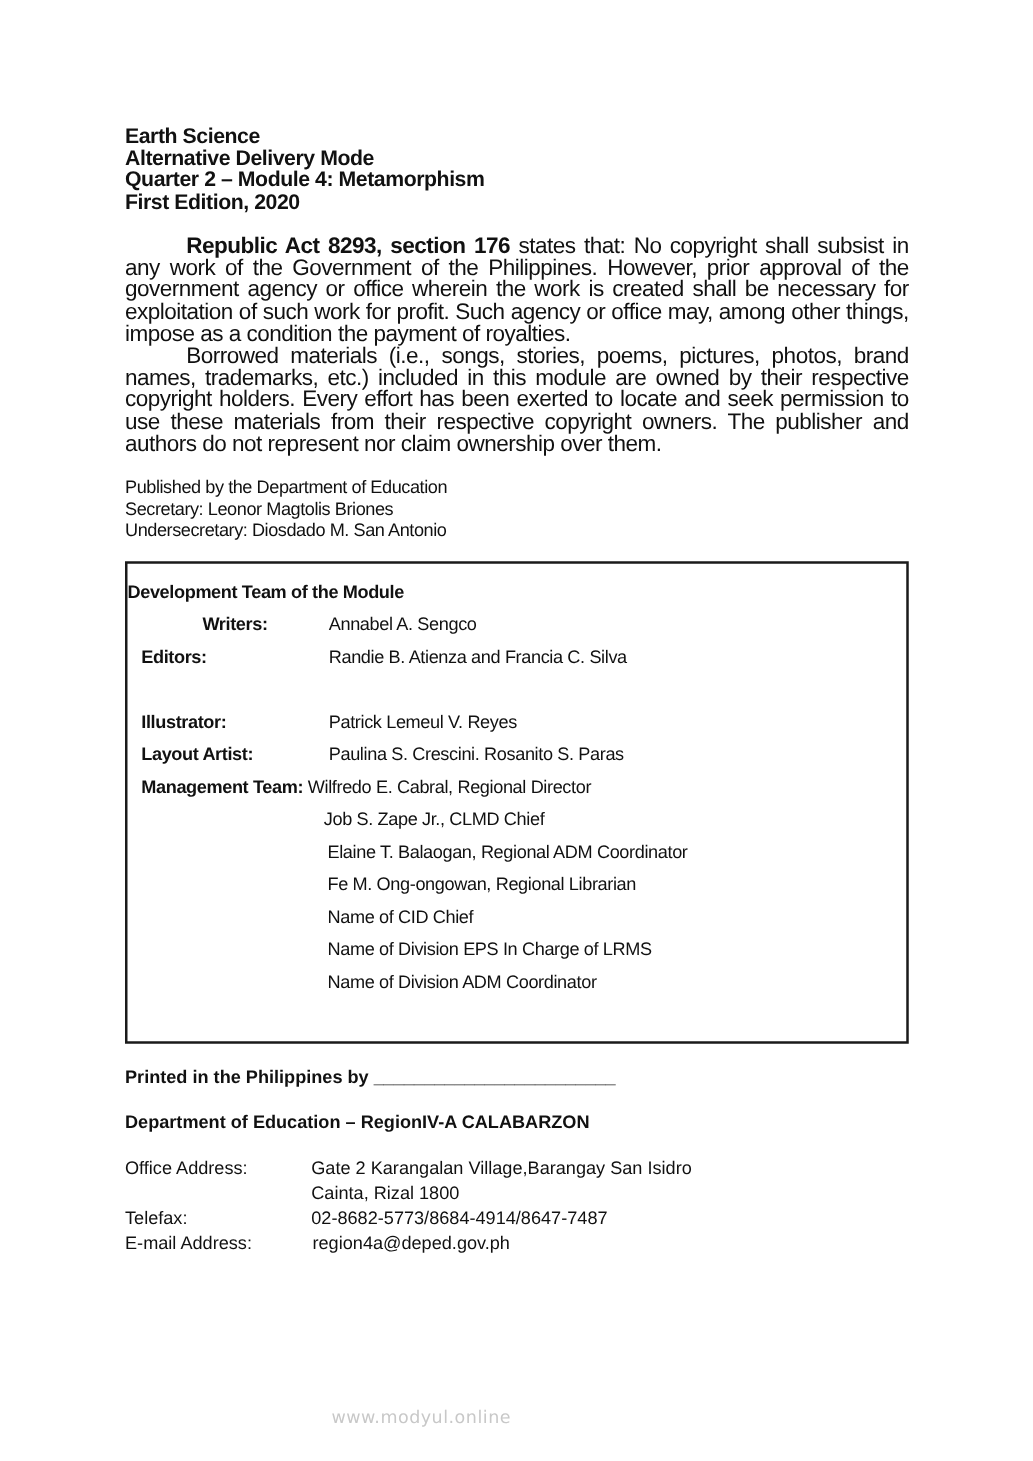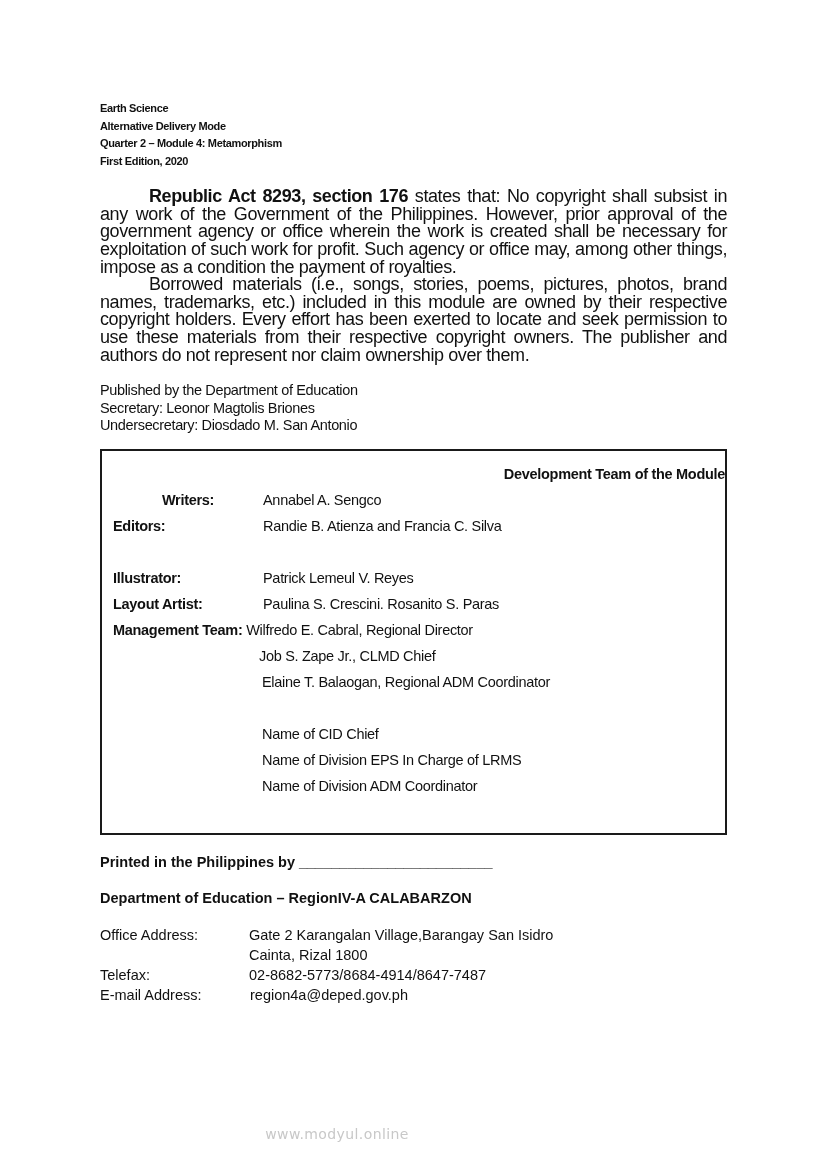--- a/index.html
+++ b/index.html
@@ -1,25 +1,25 @@
 <!DOCTYPE html>
 <html><head>
 <meta charset="utf-8">
 <style>
   html, body { margin: 0; padding: 0; background: #ffffff; }
   body { width: 826px; height: 1169px; position: relative; overflow: hidden;
          font-family: "Liberation Sans", sans-serif; color: #111111; }
   .abs { position: absolute; }
-  .title-block { left: 100px; top: 100px; line-height: 17.5px; font-size: 11px; font-weight: bold; letter-spacing: -0.35px; }
+  .title-block { left: 100px; top: 100px; line-height: 17.5px; font-size: 17px; font-weight: bold; letter-spacing: -0.35px; }
   .para { left: 100px; width: 627px; text-align: justify; font-size: 18px; letter-spacing: -0.4px; line-height: 17.7px; }
   .para .indent { display: inline-block; width: 49px; }
   .para b { font-weight: bold; }
   .pub { left: 100px; top: 382px; line-height: 17.5px; font-size: 14.5px; letter-spacing: -0.35px; }
   .box { left: 100px; top: 449px; width: 623px; height: 382px; border: 2px solid #1a1a1a; }
-  .box-title { position: absolute; left: 0; right: 0; top: 15px; text-align: right; font-weight: bold; font-size: 14.5px; letter-spacing: -0.3px; }
+  .box-title { position: absolute; left: 0; right: 0; top: 15px; text-align: left; font-weight: bold; font-size: 14.5px; letter-spacing: -0.3px; }
   .team-row { position: absolute; left: 11px; font-size: 14.5px; letter-spacing: -0.3px; white-space: nowrap; }
   .team-row .role { display: inline-block; width: 150px; font-weight: bold; }
   .mgmt-role { font-weight: bold; }
   .mgmt-item { position: absolute; font-size: 14.5px; letter-spacing: -0.3px; white-space: nowrap; }
   .printed { left: 100px; top: 854px; font-weight: bold; font-size: 14.5px; font-family: "Liberation Sans", sans-serif; }
   .deped { left: 100px; top: 890px; font-weight: bold; font-size: 14.5px; }
   .contact { left: 100px; top: 925px; font-size: 14.5px; line-height: 20px; }
   .contact-row { position: relative; height: 20px; white-space: nowrap; }
   .contact-row .lbl { position: absolute; left: 0; }
   .contact-row .val { position: absolute; left: 149px; }
@@ -60,20 +60,21 @@
   </div>
   <div class="team-row" style="top:145px;">
     <span class="role">Layout Artist:</span><span>Paulina S. Crescini. Rosanito S. Paras</span>
   </div>
 
   <div class="team-row" style="top:171px;">
     <span class="mgmt-role">Management Team:</span> <span>Wilfredo E. Cabral, Regional Director</span>
   </div>
   <div class="mgmt-item" style="left:157px; top:197px;">Job S. Zape Jr., CLMD Chief</div>
   <div class="mgmt-item" style="left:160px; top:223px;">Elaine T. Balaogan, Regional ADM Coordinator</div>
+  <div class="mgmt-item" style="left:160px; top:249px;">Fe M. Ong-ongowan, Regional Librarian</div>
   <div class="mgmt-item" style="left:160px; top:275px;">Name of CID Chief</div>
   <div class="mgmt-item" style="left:160px; top:301px;">Name of Division EPS In Charge of LRMS</div>
   <div class="mgmt-item" style="left:160px; top:327px;">Name of Division ADM Coordinator</div>
 </div>
 
 <div class="abs printed">Printed in the Philippines by ________________________</div>
 
 <div class="abs deped">Department of Education – RegionIV-A CALABARZON</div>
 
 <div class="abs contact">

